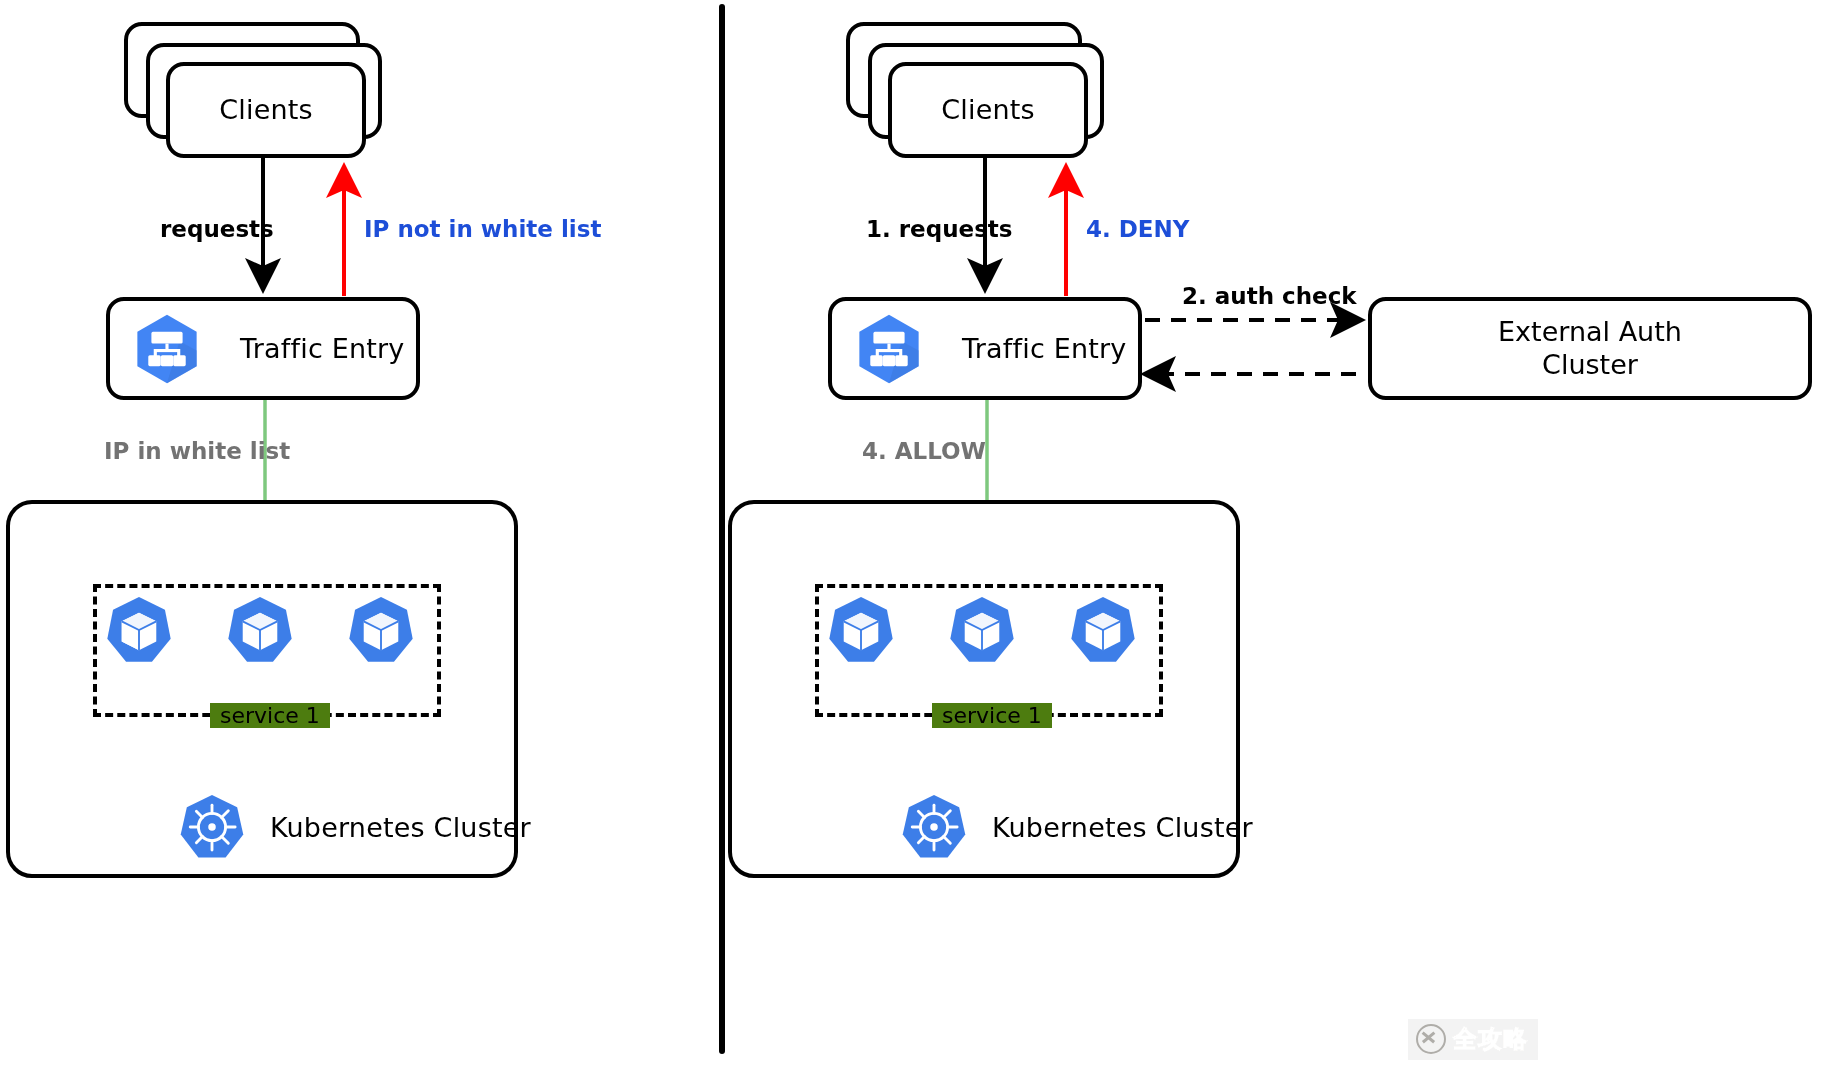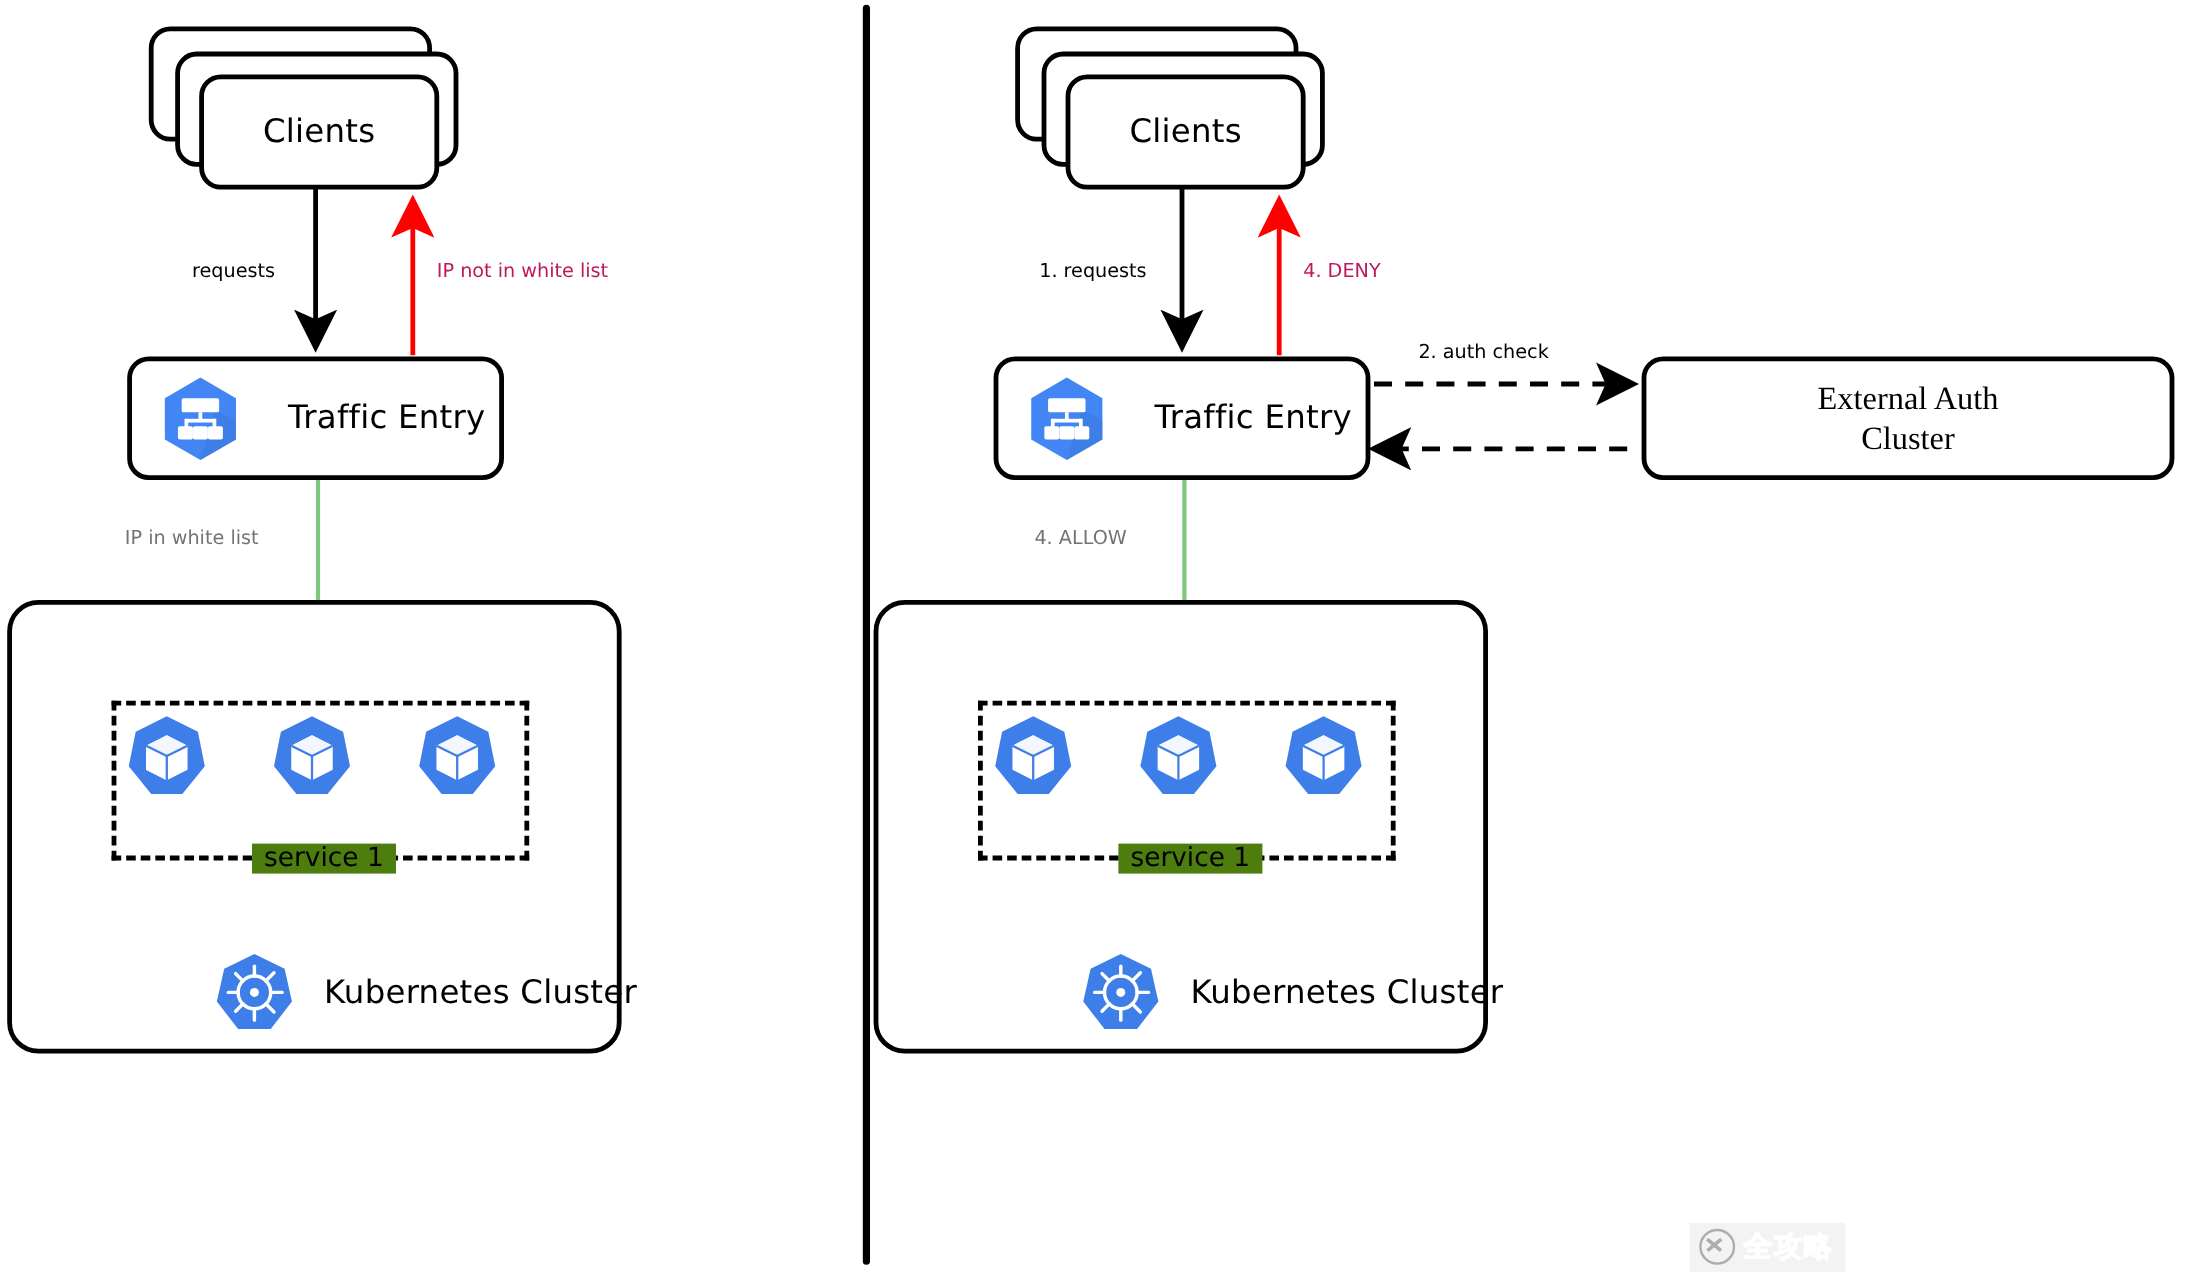--- a/index.html
+++ b/index.html
@@ -40,24 +40,24 @@
     position:absolute;box-sizing:border-box;
     border:4px dashed #000;background:transparent;
   }
   .service-label{
     position:absolute;background:#4d7c0f;padding:0 10px;
     font-size:22px;white-space:nowrap;
   }
 
   
   .edge-label{
-    position:absolute;font-size:16px;white-space:nowrap;
+    position:absolute;font-size:23px;white-space:nowrap;font-weight:bold;
   }
   .edge-label.two-line{white-space:normal;text-align:center;line-height:1.22;}
-  .red{color:#be185d;}
+  .red{color:#1d4ed8;}
   .green{color:#737373;}
 
   
   #arrows{position:absolute;left:0;top:0;width:1824px;height:1066px;pointer-events:none;}
 
   
   .icon{position:absolute;}
 
   
   .watermark{
@@ -223,21 +223,21 @@
         <rect x="33" y="50" width="4" height="10" fill="#fff"></rect>
         <rect x="63" y="50" width="4" height="10" fill="#fff"></rect>
       </svg>
     </span>
     <span class="lbl" style="margin-left:34px;">Traffic Entry</span>
   </div>
 
   <div class="edge-label" style="left:1182px;top:283px;">2. auth check</div>
 
 
-  <div class="node" style="left:1368px;top:297px;width:444px;height:103px;font-family:Liberation Serif, serif;">
+  <div class="node" style="left:1368px;top:297px;width:444px;height:103px;">
     <span class="lbl-2l">
       <span>External Auth</span><br>
       <span>Cluster</span>
     </span>
   </div>
 
   <div class="edge-label green" style="left:862px;top:438px;">4. ALLOW</div>
 
   <div class="cluster" style="left:728px;top:500px;width:512px;height:378px;"></div>
 

